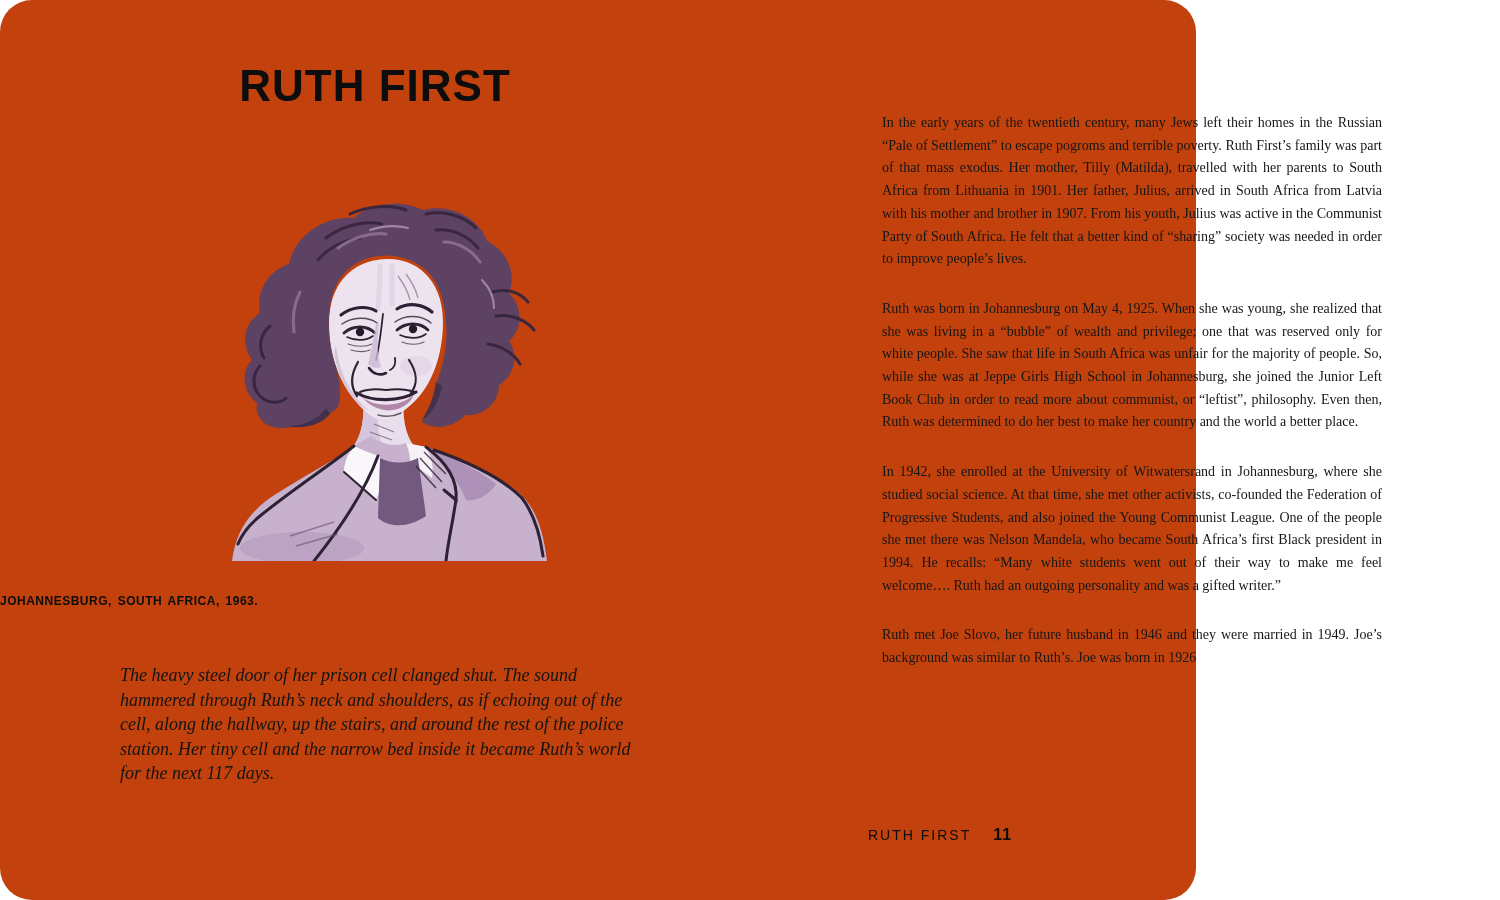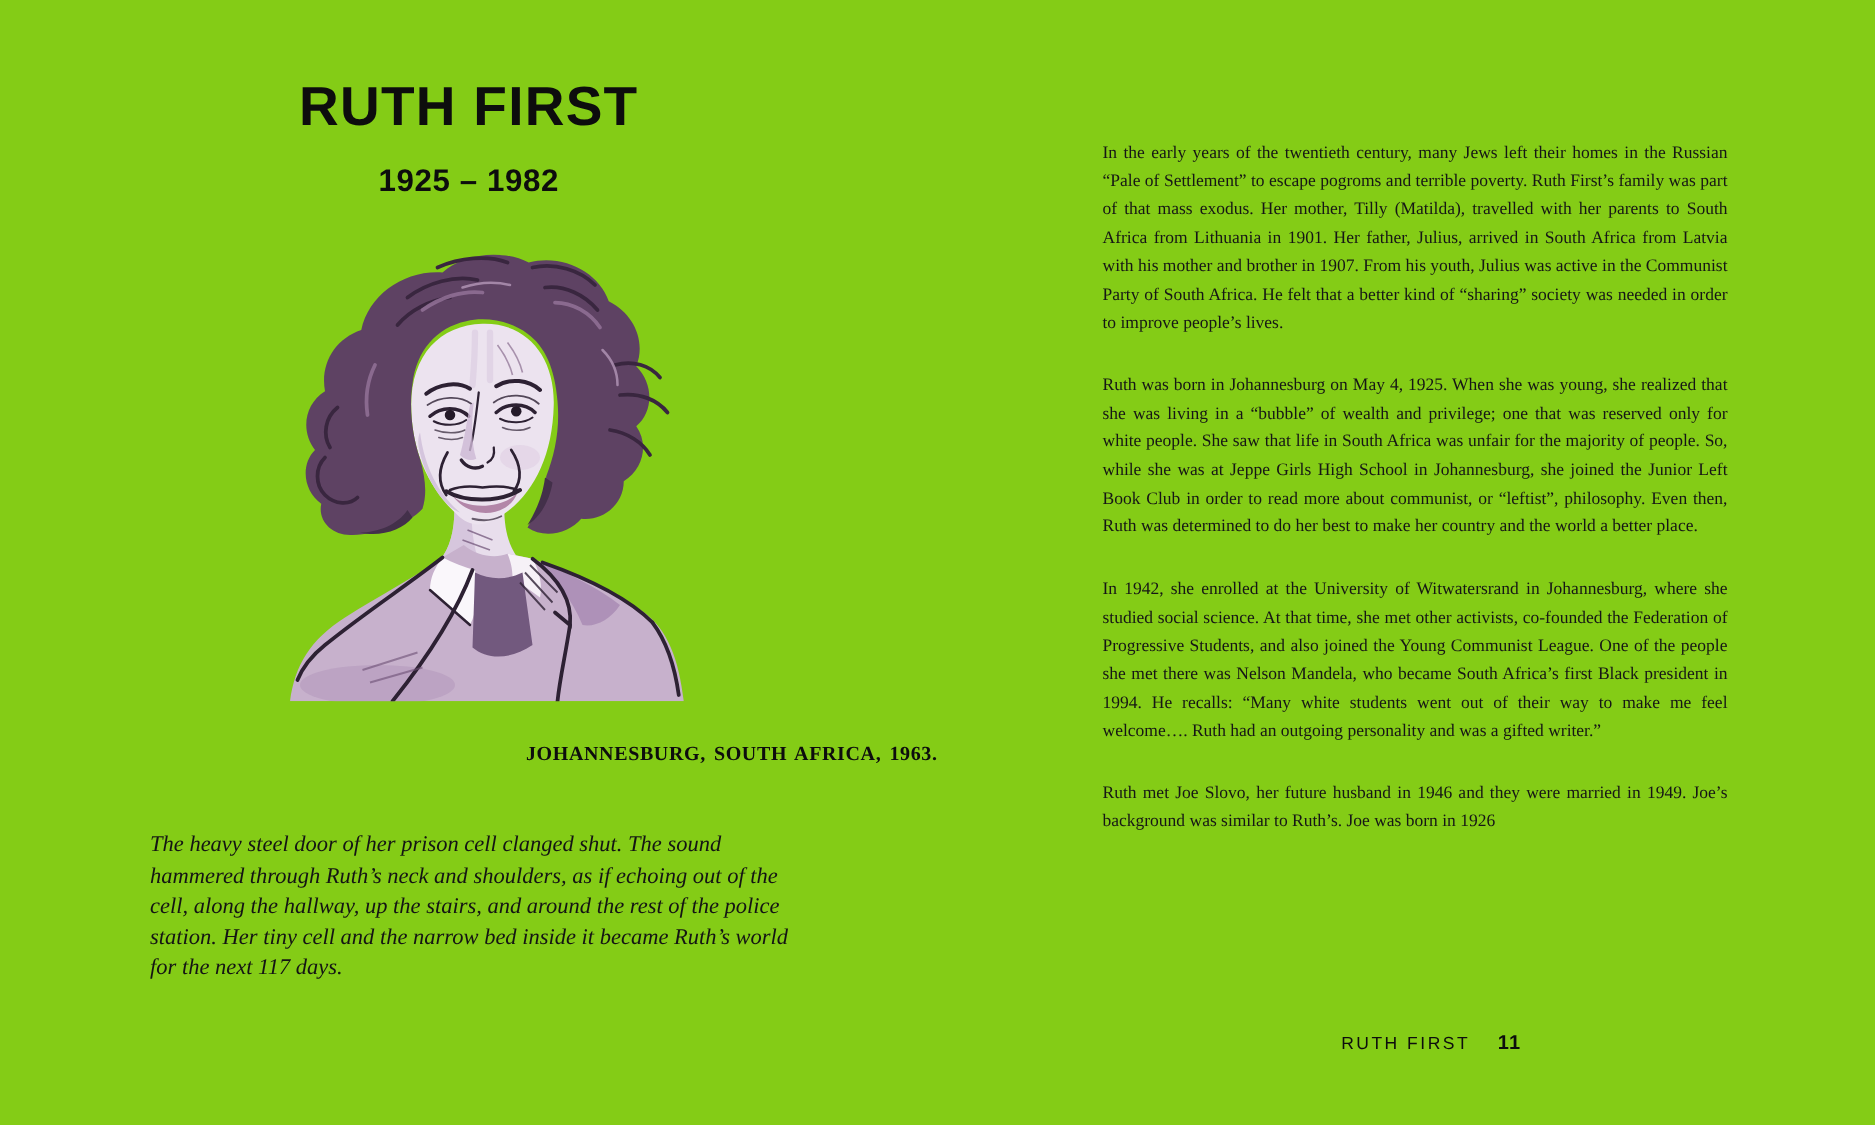--- a/index.html
+++ b/index.html
@@ -1,74 +1,73 @@
 <!DOCTYPE html>
 <html><head>
 <meta charset="utf-8">
 <style>
   html,body{margin:0;padding:0;}
   body{
     width:1500px;height:900px;background:#ffffff;overflow:hidden;
     font-family:"Liberation Serif","DejaVu Serif",serif;color:#181818;
     -webkit-font-smoothing:antialiased;
   }
-  .spread{position:relative;width:1500px;height:900px;background:#84cc16;}
+  .spread{position:relative;width:1196px;height:900px;background:#c2410c;border-radius:32px;}
 
   
   .page-left{position:absolute;left:0;top:0;width:750px;height:900px;}
   .chapter-title{
     position:absolute;top:64px;left:0;width:750px;text-align:center;
     font-family:"Liberation Sans","DejaVu Sans",sans-serif;
     font-weight:bold;font-size:44px;letter-spacing:1px;color:#0d0d0d;line-height:1;
   }
   .chapter-dates{
     position:absolute;top:133px;left:0;width:750px;text-align:center;
     font-family:"Liberation Sans","DejaVu Sans",sans-serif;
     font-weight:bold;font-size:25px;letter-spacing:0.5px;color:#0d0d0d;line-height:1;
   }
   .illustration{position:absolute;left:230px;top:196px;width:340px;height:365px;}
   .scene-caption{
-    position:absolute;top:594px;left:0;width:750px;text-align:right;
-    font-family:Liberation Serif, serif;
-    font-weight:bold;font-size:16px;letter-spacing:0.5px;word-spacing:2px;color:#0d0d0d;line-height:1.2;
+    position:absolute;top:594px;left:0;width:750px;text-align:left;
+    font-family:Liberation Sans, sans-serif;
+    font-weight:bold;font-size:12px;letter-spacing:0.5px;word-spacing:2px;color:#0d0d0d;line-height:1.2;
   }
   .lede{
     position:absolute;top:645px;left:120px;width:512px;
     font-style:italic;font-size:18px;line-height:24.5px;color:#141414;
   }
   .folio-left{
     position:absolute;top:826px;left:0;width:750px;text-align:center;
     font-family:"Liberation Sans","DejaVu Sans",sans-serif;
     font-weight:bold;font-size:16px;color:#0d0d0d;
   }
 
   
   .page-right{position:absolute;left:750px;top:0;width:750px;height:900px;}
   .text-block{position:absolute;left:118px;top:112px;width:514px;}
   .text-block p{
     margin:0 0 27px 14px;font-size:14px;line-height:22.7px;
     text-align:justify;color:#161616;
   }
   .text-block p:last-child{margin-bottom:0;}
   .folio-right{
-    position:absolute;left:118px;top:826px;width:554px;text-align:center;
+    position:absolute;left:118px;top:826px;width:554px;text-align:left;
     font-family:"Liberation Sans","DejaVu Sans",sans-serif;color:#0d0d0d;
   }
   .running-title{font-size:14px;letter-spacing:2px;font-weight:normal;}
   .folio-num{font-size:16px;font-weight:bold;margin-left:22px;letter-spacing:1px;}
 </style>
 </head>
 <body>
 
 <div class="spread">
 
   <div class="page-left">
 
     <div class="chapter-title">RUTH FIRST</div>
-    <div class="chapter-dates">1925 – 1982</div>
 
     <div class="illustration">
       <svg viewBox="0 0 340 365" width="340" height="365" xmlns="http://www.w3.org/2000/svg">
 
         <g>
           <path d="M133 196 C135 222 132 240 122 252 C140 264 170 264 184 250 C175 238 172 220 174 198 Z" fill="#e8deec"></path>
           <path d="M133 196 C135 222 132 240 122 252 C132 258 144 261 156 260 C148 244 146 220 148 200 Z" fill="#cfbcd7" opacity="0.7"></path>
           <path d="M140 236 L162 244 M138 244 L158 252 M144 228 L164 236" stroke="#6b4f73" stroke-width="1.3" opacity="0.7" fill="none"></path>
         </g>
 

